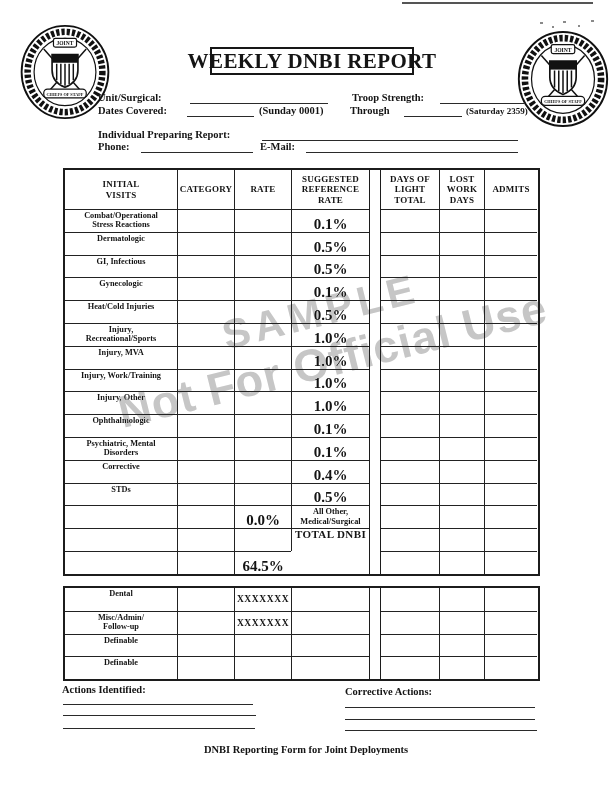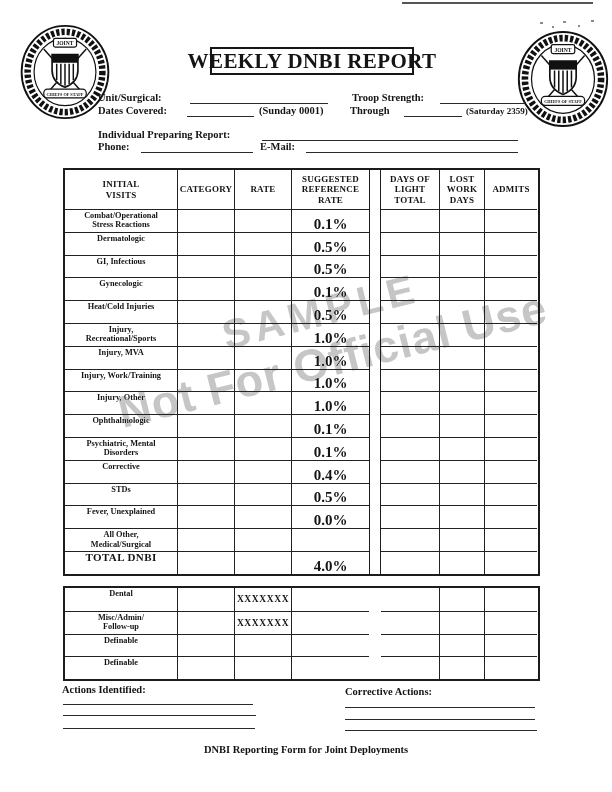--- a/index.html
+++ b/index.html
@@ -160,33 +160,32 @@
         <div class="cell blank"></div>
         <div class="cell val">0.1%</div>
         <div class="cell cat">Corrective</div>
         <div class="cell blank"></div>
         <div class="cell blank"></div>
         <div class="cell val">0.4%</div>
         <div class="cell cat">STDs</div>
         <div class="cell blank"></div>
         <div class="cell blank"></div>
         <div class="cell val">0.5%</div>
-        <div class="cell cat">Fever, Unexplained</div>
         <div class="cell blank"></div>
         <div class="cell blank"></div>
         <div class="cell val">0.0%</div>
         <div class="cell cat">All Other,
 Medical/Surgical</div>
         <div class="cell blank"></div>
         <div class="cell blank"></div>
         <div class="cell val"></div>
         <div class="cell cat total">TOTAL DNBI</div>
         <div class="cell blank"></div>
         <div class="cell blank"></div>
-        <div class="cell val">4.0%</div>
+        <div class="cell val">64.5%</div>
       </div>
     <div class="tbl-gap"></div>
     <div class="block cols3" id="mtR">
         <div class="cell hdr">DAYS OF
 LIGHT
 TOTAL</div>
         <div class="cell hdr">LOST
 WORK
 DAYS</div>
         <div class="cell hdr">ADMITS</div>
@@ -234,21 +233,21 @@
         <div class="cell blank"></div>
         <div class="cell blank"></div>
         <div class="cell blank"></div>
         <div class="cell blank"></div>
         <div class="cell blank"></div>
         <div class="cell blank"></div>
         <div class="cell blank"></div>
       </div>
   </div>
 
-  <div class="tbl sec" style="left:63px;top:586px;width:477px;align-items:center;">
+  <div class="tbl sec" style="left:63px;top:586px;width:477px;">
     <div class="block cols4" id="stL">
         <div class="cell cat row0">Dental</div>
         <div class="cell blank row0"></div>
         <div class="cell xcell row0">XXXXXXX</div>
         <div class="cell blank row0"></div>
         <div class="cell cat">Misc/Admin/
 Follow-up</div>
         <div class="cell blank"></div>
         <div class="cell xcell">XXXXXXX</div>
         <div class="cell blank"></div>

